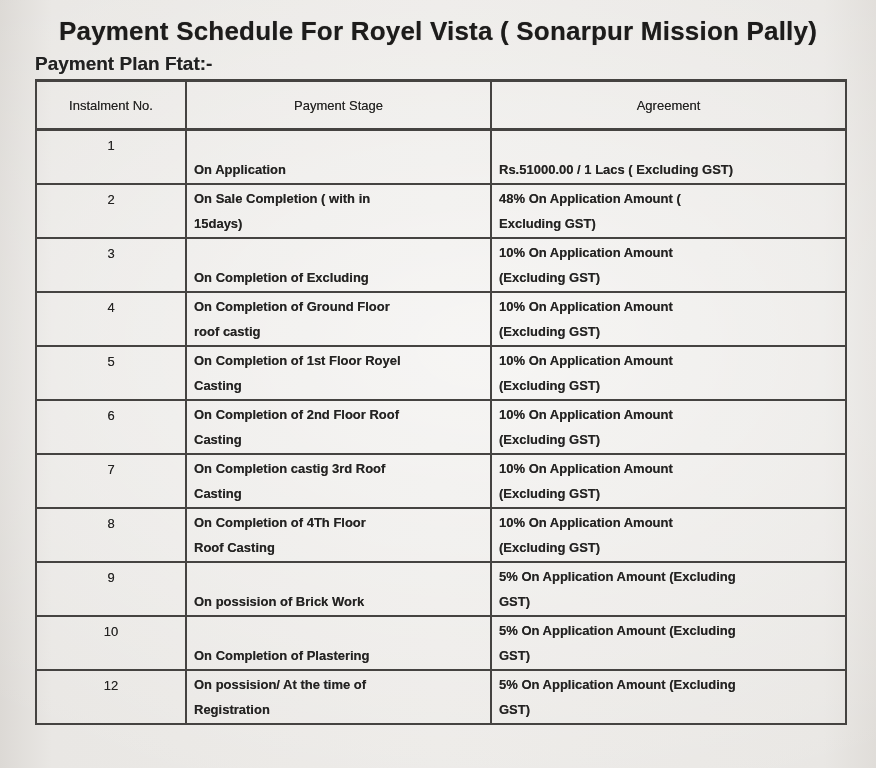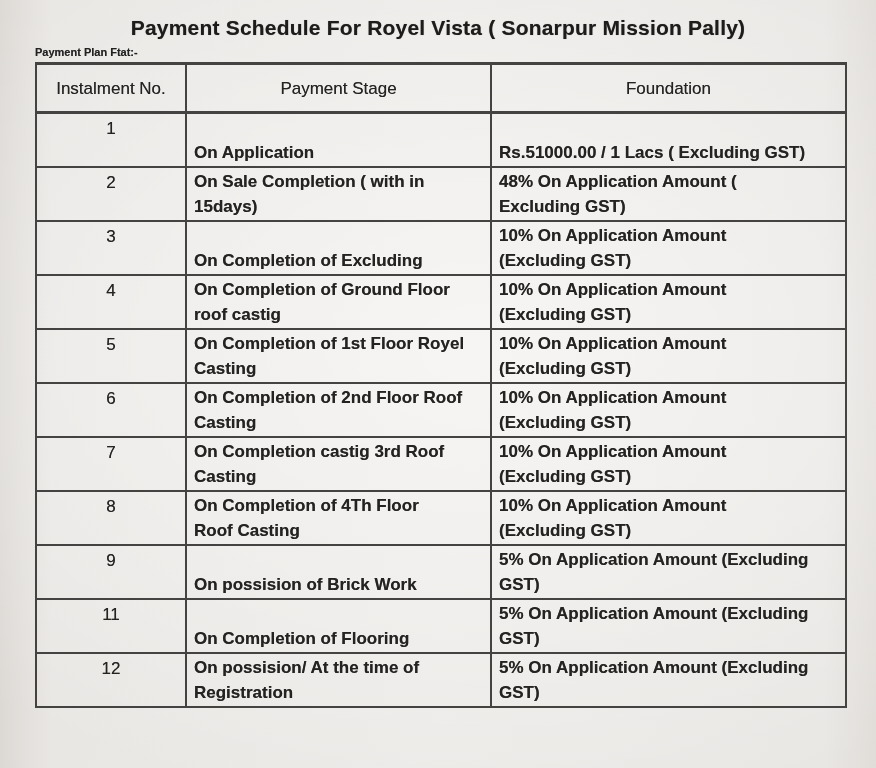--- a/index.html
+++ b/index.html
@@ -16,47 +16,47 @@
     background:
       radial-gradient(ellipse 120% 90% at 55% 45%, rgba(255,255,255,0.55), rgba(255,255,255,0) 70%),
       linear-gradient(90deg, #dcd9d5 0%, #e9e7e4 6%, #eceae7 50%, #e9e7e4 94%, #e0ddd9 100%);
     color: #222120;
     overflow: hidden;
   }
   .doc-title {
     margin: 0;
     padding-top: 16px;
     text-align: center;
-    font-size: 21px;
+    font-size: 26px;
     font-weight: bold;
     letter-spacing: 0.2px;
     color: #1d1c1b;
     text-shadow: 0 0 0.7px rgba(30,30,30,0.55);
   }
   .doc-subtitle {
     margin: 6px 0 4px 35px;
-    font-size: 11px;
+    font-size: 19px;
     font-weight: bold;
     color: #222;
     text-shadow: 0 0 0.6px rgba(30,30,30,0.5);
   }
   table.schedule {
     margin-left: 35px;
     width: 810px;
     border-collapse: collapse;
     table-layout: fixed;
     background: transparent;
   }
   table.schedule col.c-no  { width: 150px; }
   table.schedule col.c-stage { width: 305px; }
   table.schedule col.c-pct { width: 355px; }
   table.schedule th,
   table.schedule td {
     border: 2px solid #454341;
-    font-size: 17px;
+    font-size: 13px;
     line-height: 25px;
     color: #242322;
     text-shadow: 0 0 0.6px rgba(35,35,35,0.6);
     vertical-align: top;
     overflow: hidden;
   }
   table.schedule thead th {
     height: 44px;
     vertical-align: middle;
     text-align: center;
@@ -85,21 +85,21 @@
   <table class="schedule">
     <colgroup>
       <col class="c-no">
       <col class="c-stage">
       <col class="c-pct">
     </colgroup>
     <thead>
       <tr>
         <th>Instalment No.</th>
         <th>Payment Stage</th>
-        <th>Foundation</th>
+        <th>Agreement</th>
       </tr>
     </thead>
     <tbody id="schedule-rows">
         <tr>
           <td class="cell-no">1</td>
           <td class="cell-stage">
 On Application</td>
           <td class="cell-pct">
 Rs.51000.00 / 1 Lacs ( Excluding GST)</td>
         </tr>
@@ -153,23 +153,23 @@
 (Excluding GST)</td>
         </tr>
         <tr>
           <td class="cell-no">9</td>
           <td class="cell-stage">
 On possision of Brick Work</td>
           <td class="cell-pct">5%  On Application Amount (Excluding
 GST)</td>
         </tr>
         <tr>
-          <td class="cell-no">11</td>
+          <td class="cell-no">10</td>
           <td class="cell-stage">
-On Completion of Flooring</td>
+On Completion of Plastering</td>
           <td class="cell-pct">5%  On Application Amount (Excluding
 GST)</td>
         </tr>
         <tr>
           <td class="cell-no">12</td>
           <td class="cell-stage">On possision/ At the time of
 Registration</td>
           <td class="cell-pct">5%  On Application Amount (Excluding
 GST)</td>
         </tr>

